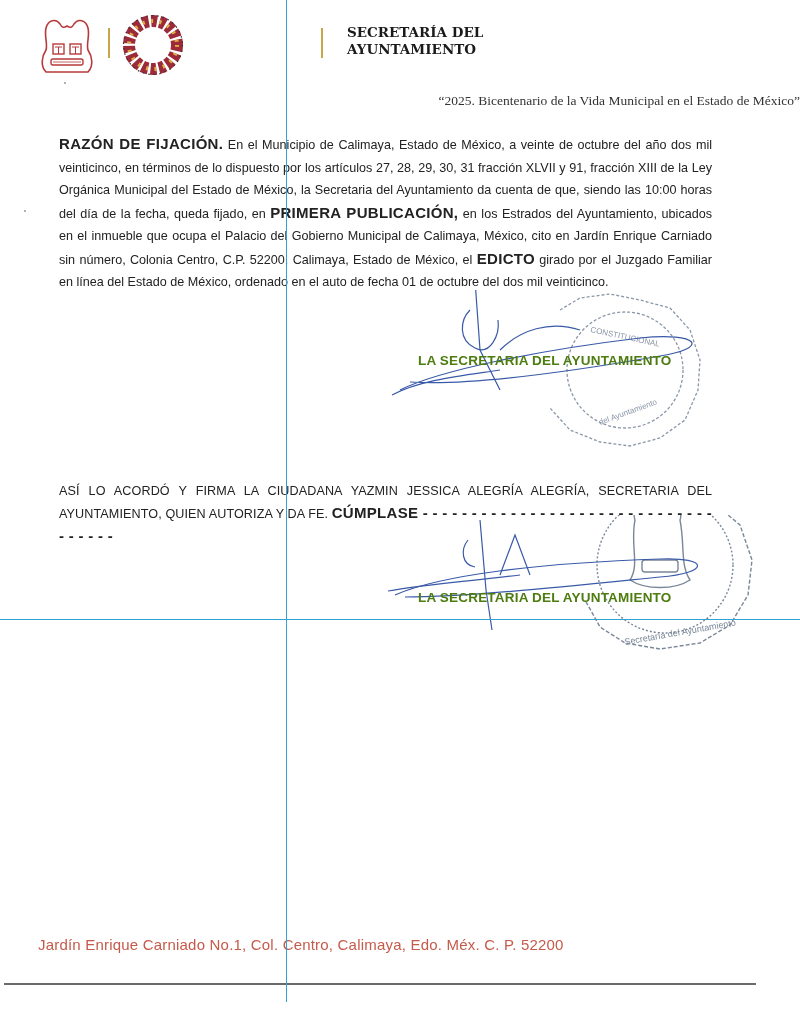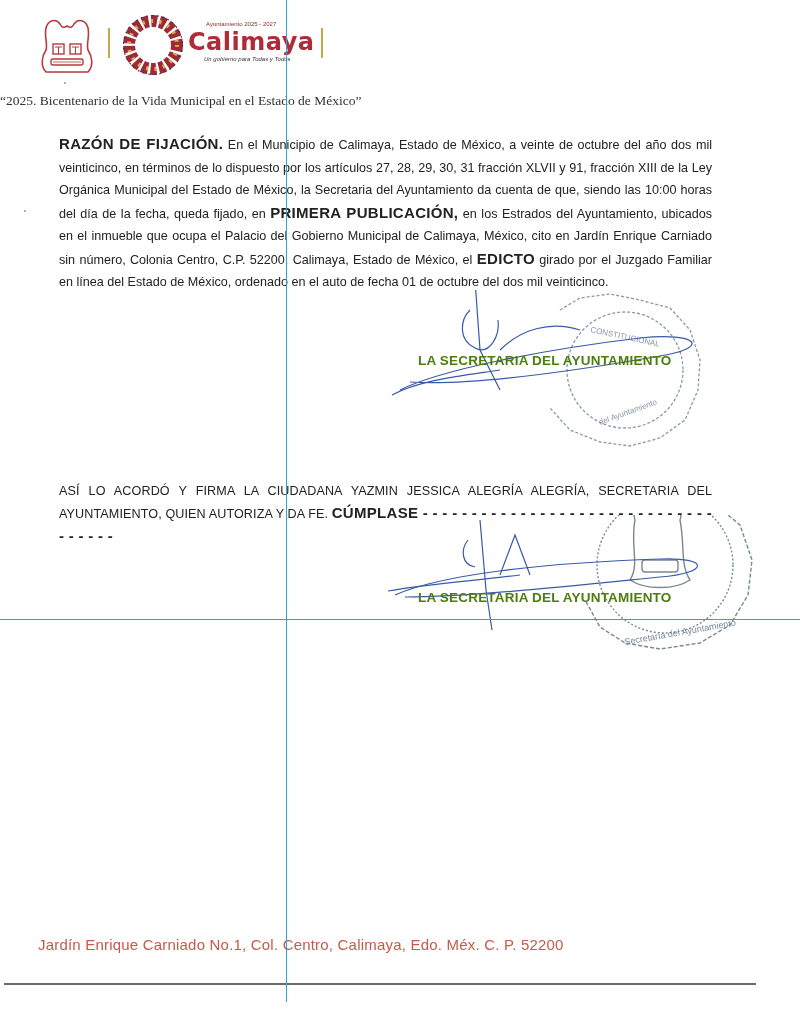--- a/index.html
+++ b/index.html
@@ -10,21 +10,21 @@
   .sep { position: absolute; top: 28px; width: 2px; height: 30px; background: #c9a648; }
   .sep.s1 { left: 108px; }
   .sep.s2 { left: 321px; }
   .logo-sun { position: absolute; left: 122px; top: 14px; width: 62px; height: 62px; }
   .brand { position: absolute; left: 188px; top: 18px; width: 125px; height: 50px; }
   .brand-admin { position: absolute; left: 18px; top: 3px; font-size: 6px; color: #8a2a2a; white-space: nowrap; }
   .brand-name { position: absolute; left: 0; top: 10px; font-family: "DejaVu Sans", sans-serif; font-weight: bold; font-size: 24px; color: #b02a3a; letter-spacing: 0.5px; }
   .brand-tag { position: absolute; left: 16px; top: 38px; font-size: 6px; color: #333; white-space: nowrap; font-style: italic; }
   .dept { position: absolute; left: 347px; top: 24px; font-family: "DejaVu Serif", serif; font-weight: bold; font-size: 13.5px; line-height: 17px; color: #1a1a1a; }
 
-  .motto { position: absolute; left: 0; width: 800px; top: 93px; text-align: left; font-family: "Liberation Serif", serif; font-size: 13.5px; color: #333; }
+  .motto { position: absolute; left: 0; width: 800px; top: 93px; text-align: right; font-family: "Liberation Serif", serif; font-size: 13.5px; color: #333; }
 
   .body-text { position: absolute; left: 59px; width: 653px; font-size: 12.6px; line-height: 22.5px; text-align: justify; color: #222; }
   .p1 { top: 133px; }
   .p2 { top: 480px; line-height: 22px; letter-spacing: 0.1px; }
   .b { font-weight: bold; font-size: 15px; letter-spacing: 0.3px; }
 
   .signature-block { position: absolute; }
   .sig1 { left: 380px; top: 290px; width: 360px; height: 160px; }
   .sig2 { left: 380px; top: 515px; width: 390px; height: 145px; }
   .sig-title { position: absolute; font-weight: bold; font-size: 13.5px; color: #4d7c0f; letter-spacing: 0.2px; white-space: nowrap; }
@@ -54,26 +54,25 @@
     <rect x="15" y="45" width="32" height="6" rx="2" fill="none" stroke="#b83a3a" stroke-width="1.4"></rect>
     <line x1="17" y1="48" x2="45" y2="48" stroke="#b83a3a" stroke-width="0.8"></line>
   </svg>
   <div class="sep s1"></div>
   <svg class="logo-sun" viewBox="0 0 62 62">
     <circle cx="31" cy="31" r="24" fill="none" stroke="#9c2a3a" stroke-width="12" stroke-dasharray="6 2.5"></circle>
     <circle cx="31" cy="31" r="24" fill="none" stroke="#e0b040" stroke-width="4" stroke-dasharray="2 6.5"></circle>
     <circle cx="31" cy="31" r="29.5" fill="none" stroke="#333" stroke-width="1.2" stroke-dasharray="1.5 4"></circle>
     <circle cx="31" cy="31" r="15" fill="#ffffff"></circle>
   </svg>
-  <div class="brand">
-    <span class="brand-admin">Ayuntamiento 2025 - 2027</span>
-    <span class="brand-name">Calimaya</span>
-    <span class="brand-tag">Un gobierno para Todas y Todos</span>
+  <div class="sep s2"></div>
+  <div class="dept">
+    <div>SECRETARÍA DEL</div>
+    <div>AYUNTAMIENTO</div>
   </div>
-  <div class="sep s2"></div>
   <div class="speck" style="left:64px; top:82px;"></div>
 </div>
 
 <div class="motto">“2025. Bicentenario de la Vida Municipal en el Estado de México”</div>
 
 <div class="body-text p1">
   <span class="b">RAZÓN DE FIJACIÓN.</span><span> En el Municipio de Calimaya, Estado de México, a veinte de octubre del año dos mil veinticinco, en términos de lo dispuesto por los artículos 27, 28, 29, 30, 31 fracción XLVII y 91, fracción XIII de la Ley Orgánica Municipal del Estado de México, la Secretaria del Ayuntamiento da cuenta de que, siendo las 10:00 horas del día de la fecha, queda fijado, en </span><span class="b">PRIMERA PUBLICACIÓN,</span><span> en los Estrados del Ayuntamiento, ubicados en el inmueble que ocupa el Palacio del Gobierno Municipal de Calimaya, México, cito en Jardín Enrique Carniado sin número, Colonia Centro, C.P. 52200, Calimaya, Estado de México, el </span><span class="b">EDICTO</span><span> girado por el Juzgado Familiar en línea del Estado de México, ordenado en el auto de fecha 01 de octubre del dos mil veinticinco.</span>
 </div>
 <div class="speck" style="left:24px; top:210px;"></div>
 

